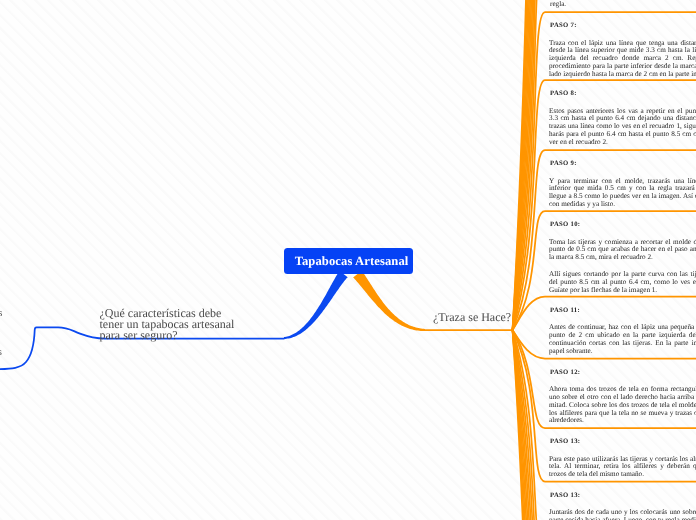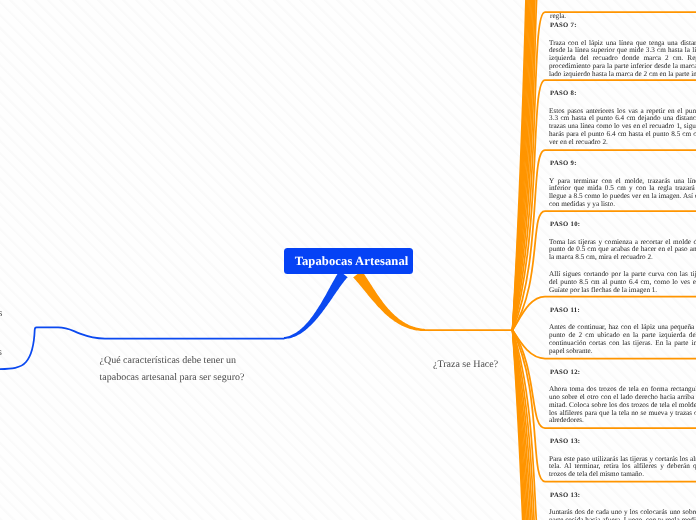--- a/index.html
+++ b/index.html
@@ -10,21 +10,21 @@
   #stage{position:relative;opacity:0.999;width:696px;height:520px;overflow:hidden;
          background-color:#fefefe;
          background-image:repeating-linear-gradient(45deg,
             rgba(0,0,0,0.016) 0px, rgba(0,0,0,0.016) 1.6px,
             rgba(0,0,0,0) 3.0px, rgba(0,0,0,0) 8.9px);}
   svg.layer{position:absolute;left:0;top:0;width:696px;height:520px;overflow:visible;
             pointer-events:none;}
   .root-node{position:absolute;background:#0542f5;border-radius:3.5px;color:#fff;
     font-weight:bold;font-size:12.6px;display:flex;align-items:center;justify-content:center;
     letter-spacing:0.1px;padding-left:6px;box-sizing:border-box;}
-  .blabel{position:absolute;color:#4a4a4a;font-size:10px;line-height:17px;white-space:pre-line;margin-top:44px;}
+  .blabel{position:absolute;color:#4a4a4a;font-size:12px;line-height:11px;white-space:pre-line;}
   .card-head{position:absolute;color:#1c1c1c;font-size:6.7px;font-weight:bold;letter-spacing:0.3px;white-space:nowrap;}
   .card-body{position:absolute;color:#1c1c1c;font-size:7.2px;line-height:7.85px;font-weight:normal;
              text-align:justify;}
   .card{position:absolute;width:190px;height:0;}
   .edge-frag{position:absolute;color:#4a4a4a;font-size:10px;white-space:nowrap;}
 </style>
 </head>
 <body>
 
 <div id="stage">
@@ -118,15 +118,15 @@
         <div class="card-head" style="left: 5px; top: 10px;">PASO 13:</div>
         <div class="card-body" style="left: 4px; top: 27.5px; width: 190px;">
           <p style="margin: 0px 0px 9px;">Juntarás dos de cada uno y los colocarás uno sobre el otro con la parte cosida hacia afuera. Luego, con tu regla medirás</p>
         </div>
       </div>
     </div>
 
   <div class="edge-frag" style="left:-6.5px;top:307.5px;">os</div>
   <div class="edge-frag" style="left:-6.5px;top:346.5px;">es</div>
 
-  <div class="topfrag" style="position:absolute;left:550px;top:12px;font-size:7.2px;font-weight:normal;color:#1c1c1c;">regla.</div>
+  <div class="topfrag" style="position:absolute;left:550px;top:0px;font-size:7.2px;font-weight:normal;color:#1c1c1c;">regla.</div>
 
 </div>
 
 </body></html>

